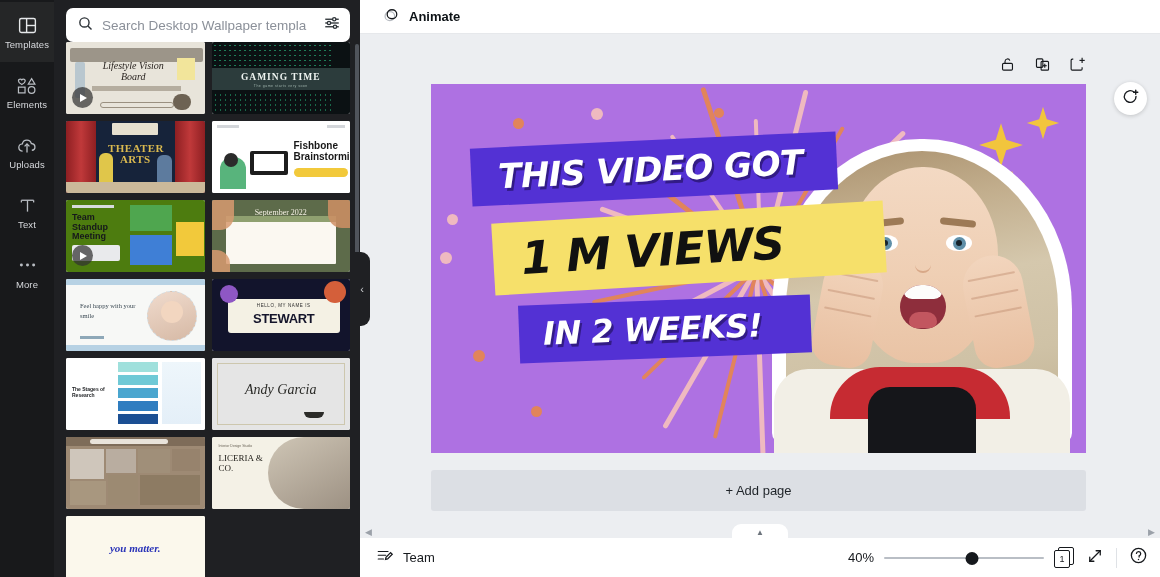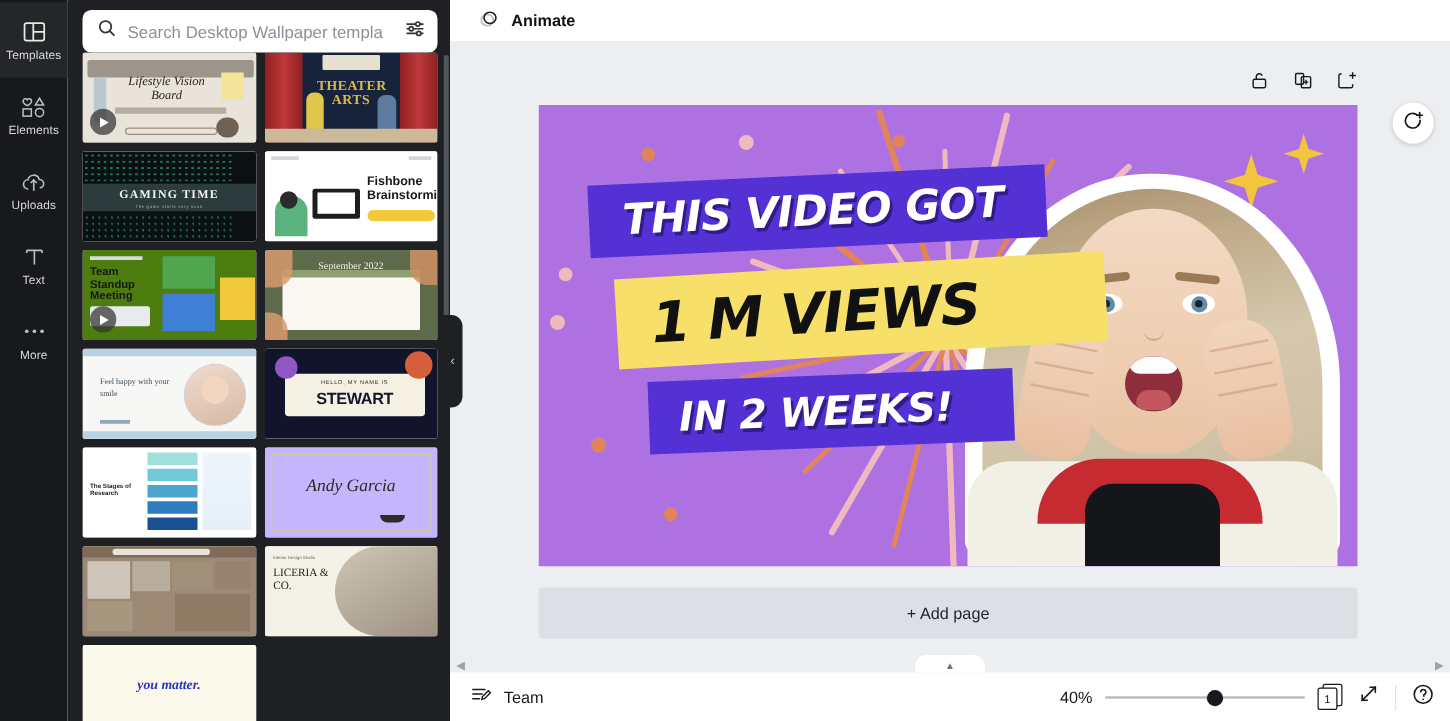--- a/index.html
+++ b/index.html
@@ -359,38 +359,38 @@
           <div style="position:absolute;left:9px;top:20px;width:10px;height:36px;background:#b9c7cf;border-radius:2px"></div>
           <div style="position:absolute;left:26px;top:18px;right:30px;text-align:center;font-family:'Liberation Serif',serif;font-style:italic;font-size:10px;color:#2a2420;">Lifestyle Vision Board</div>
           <div style="position:absolute;left:26px;top:44px;right:24px;height:5px;background:#8b7f70;opacity:.55"></div>
           <div style="position:absolute;left:34px;bottom:6px;width:74px;height:6px;border:1px solid #9a9080;border-radius:3px"></div>
           <div style="position:absolute;right:14px;bottom:4px;width:18px;height:16px;background:#6d6253;border-radius:9px"></div>
         </div>
         <div class="playbtn"></div>
       </div>
 
       <div class="thumb">
+        <div class="inner" style="background:#0b1113">
+          <div style="position:absolute;left:0;right:0;top:26px;height:22px;background:#2c3c3c"></div>
+          <div style="position:absolute;left:0;right:0;top:30px;text-align:center;font-family:'Liberation Serif',serif;font-size:9.5px;font-weight:bold;letter-spacing:1px;color:#eef3f0">GAMING TIME</div>
+          <div style="position:absolute;left:0;right:0;top:42px;text-align:center;font-size:3.5px;letter-spacing:.5px;color:#9fb3ac">The game starts very soon</div>
+          <div style="position:absolute;left:2px;top:2px;width:120px;height:22px;background:radial-gradient(circle at 20% 30%,#24a06e 0 1px,transparent 1px) 0 0/5px 5px;opacity:.75"></div>
+          <div style="position:absolute;left:2px;bottom:2px;width:120px;height:20px;background:radial-gradient(circle at 30% 60%,#1f8f62 0 1px,transparent 1px) 0 0/5px 5px;opacity:.7"></div>
+        </div>
+      </div>
+
+      <div class="thumb">
         <div class="inner" style="background:#16233a">
           <div style="position:absolute;left:0;top:0;bottom:0;width:30px;background:linear-gradient(90deg,#8e1f22,#c0393a,#8e1f22)"></div>
           <div style="position:absolute;right:0;top:0;bottom:0;width:30px;background:linear-gradient(90deg,#8e1f22,#c0393a,#8e1f22)"></div>
           <div style="position:absolute;left:50%;top:2px;transform:translateX(-50%);width:46px;height:12px;background:#e6e0cf;border-radius:1px"></div>
           <div style="position:absolute;left:42px;right:42px;top:22px;text-align:center;font-family:'Liberation Serif',serif;font-size:11px;font-weight:bold;color:#d9b84f;line-height:1.02;letter-spacing:.4px">THEATER ARTS</div>
           <div style="position:absolute;left:33px;bottom:6px;width:14px;height:34px;background:#e0c64a;border-radius:6px 6px 2px 2px"></div>
           <div style="position:absolute;right:33px;bottom:6px;width:15px;height:32px;background:#5d7b9e;border-radius:6px 6px 2px 2px"></div>
           <div style="position:absolute;left:0;right:0;bottom:0;height:11px;background:#cbb99a"></div>
-        </div>
-      </div>
-
-      <div class="thumb">
-        <div class="inner" style="background:#0b1113">
-          <div style="position:absolute;left:0;right:0;top:26px;height:22px;background:#2c3c3c"></div>
-          <div style="position:absolute;left:0;right:0;top:30px;text-align:center;font-family:'Liberation Serif',serif;font-size:9.5px;font-weight:bold;letter-spacing:1px;color:#eef3f0">GAMING TIME</div>
-          <div style="position:absolute;left:0;right:0;top:42px;text-align:center;font-size:3.5px;letter-spacing:.5px;color:#9fb3ac">The game starts very soon</div>
-          <div style="position:absolute;left:2px;top:2px;width:120px;height:22px;background:radial-gradient(circle at 20% 30%,#24a06e 0 1px,transparent 1px) 0 0/5px 5px;opacity:.75"></div>
-          <div style="position:absolute;left:2px;bottom:2px;width:120px;height:20px;background:radial-gradient(circle at 30% 60%,#1f8f62 0 1px,transparent 1px) 0 0/5px 5px;opacity:.7"></div>
         </div>
       </div>
 
       <div class="thumb">
         <div class="inner" style="background:#fff">
           <div style="position:absolute;left:5px;top:4px;width:22px;height:3px;background:#d3d6da"></div>
           <div style="position:absolute;right:5px;top:4px;width:18px;height:3px;background:#d3d6da"></div>
           <div style="position:absolute;left:8px;bottom:4px;width:26px;height:32px;background:#58b47c;border-radius:12px 12px 0 0"></div>
           <div style="position:absolute;left:12px;bottom:26px;width:14px;height:14px;border-radius:50%;background:#2b2b2b"></div>
           <div style="position:absolute;left:38px;bottom:18px;width:38px;height:24px;background:#1d1d1d;border-radius:2px"></div>
@@ -450,21 +450,21 @@
           <div style="position:absolute;left:52px;top:4px;width:40px;height:10px;background:#9fe0dc"></div>
           <div style="position:absolute;left:52px;top:17px;width:40px;height:10px;background:#6fc9d6"></div>
           <div style="position:absolute;left:52px;top:30px;width:40px;height:10px;background:#4aa6cf"></div>
           <div style="position:absolute;left:52px;top:43px;width:40px;height:10px;background:#2f7dc0"></div>
           <div style="position:absolute;left:52px;top:56px;width:40px;height:10px;background:#1b4f93"></div>
           <div style="position:absolute;left:96px;top:4px;right:4px;height:62px;background:linear-gradient(180deg,#eef6fb,#e4eff8)"></div>
         </div>
       </div>
 
       <div class="thumb">
-        <div class="inner" style="background:#c4b5fd">
+        <div class="inner" style="background:#e5e5e5">
           <div style="position:absolute;inset:5px;border:1px solid #cdc7ae"></div>
           <div style="position:absolute;left:0;right:0;top:24px;text-align:center;font-family:'Liberation Serif',serif;font-style:italic;font-size:14px;color:#2b2b28">Andy Garcia</div>
           <div style="position:absolute;right:26px;bottom:12px;width:20px;height:6px;background:#2b2b28;border-radius:0 0 10px 10px"></div>
         </div>
       </div>
 
       <div class="thumb">
         <div class="inner" style="background:#9e8a74">
           <div style="position:absolute;left:0;right:0;top:0;height:9px;background:#7e6c59"></div>
           <div style="position:absolute;left:24px;top:2px;width:78px;height:5px;background:#e9e3da;border-radius:3px"></div>

